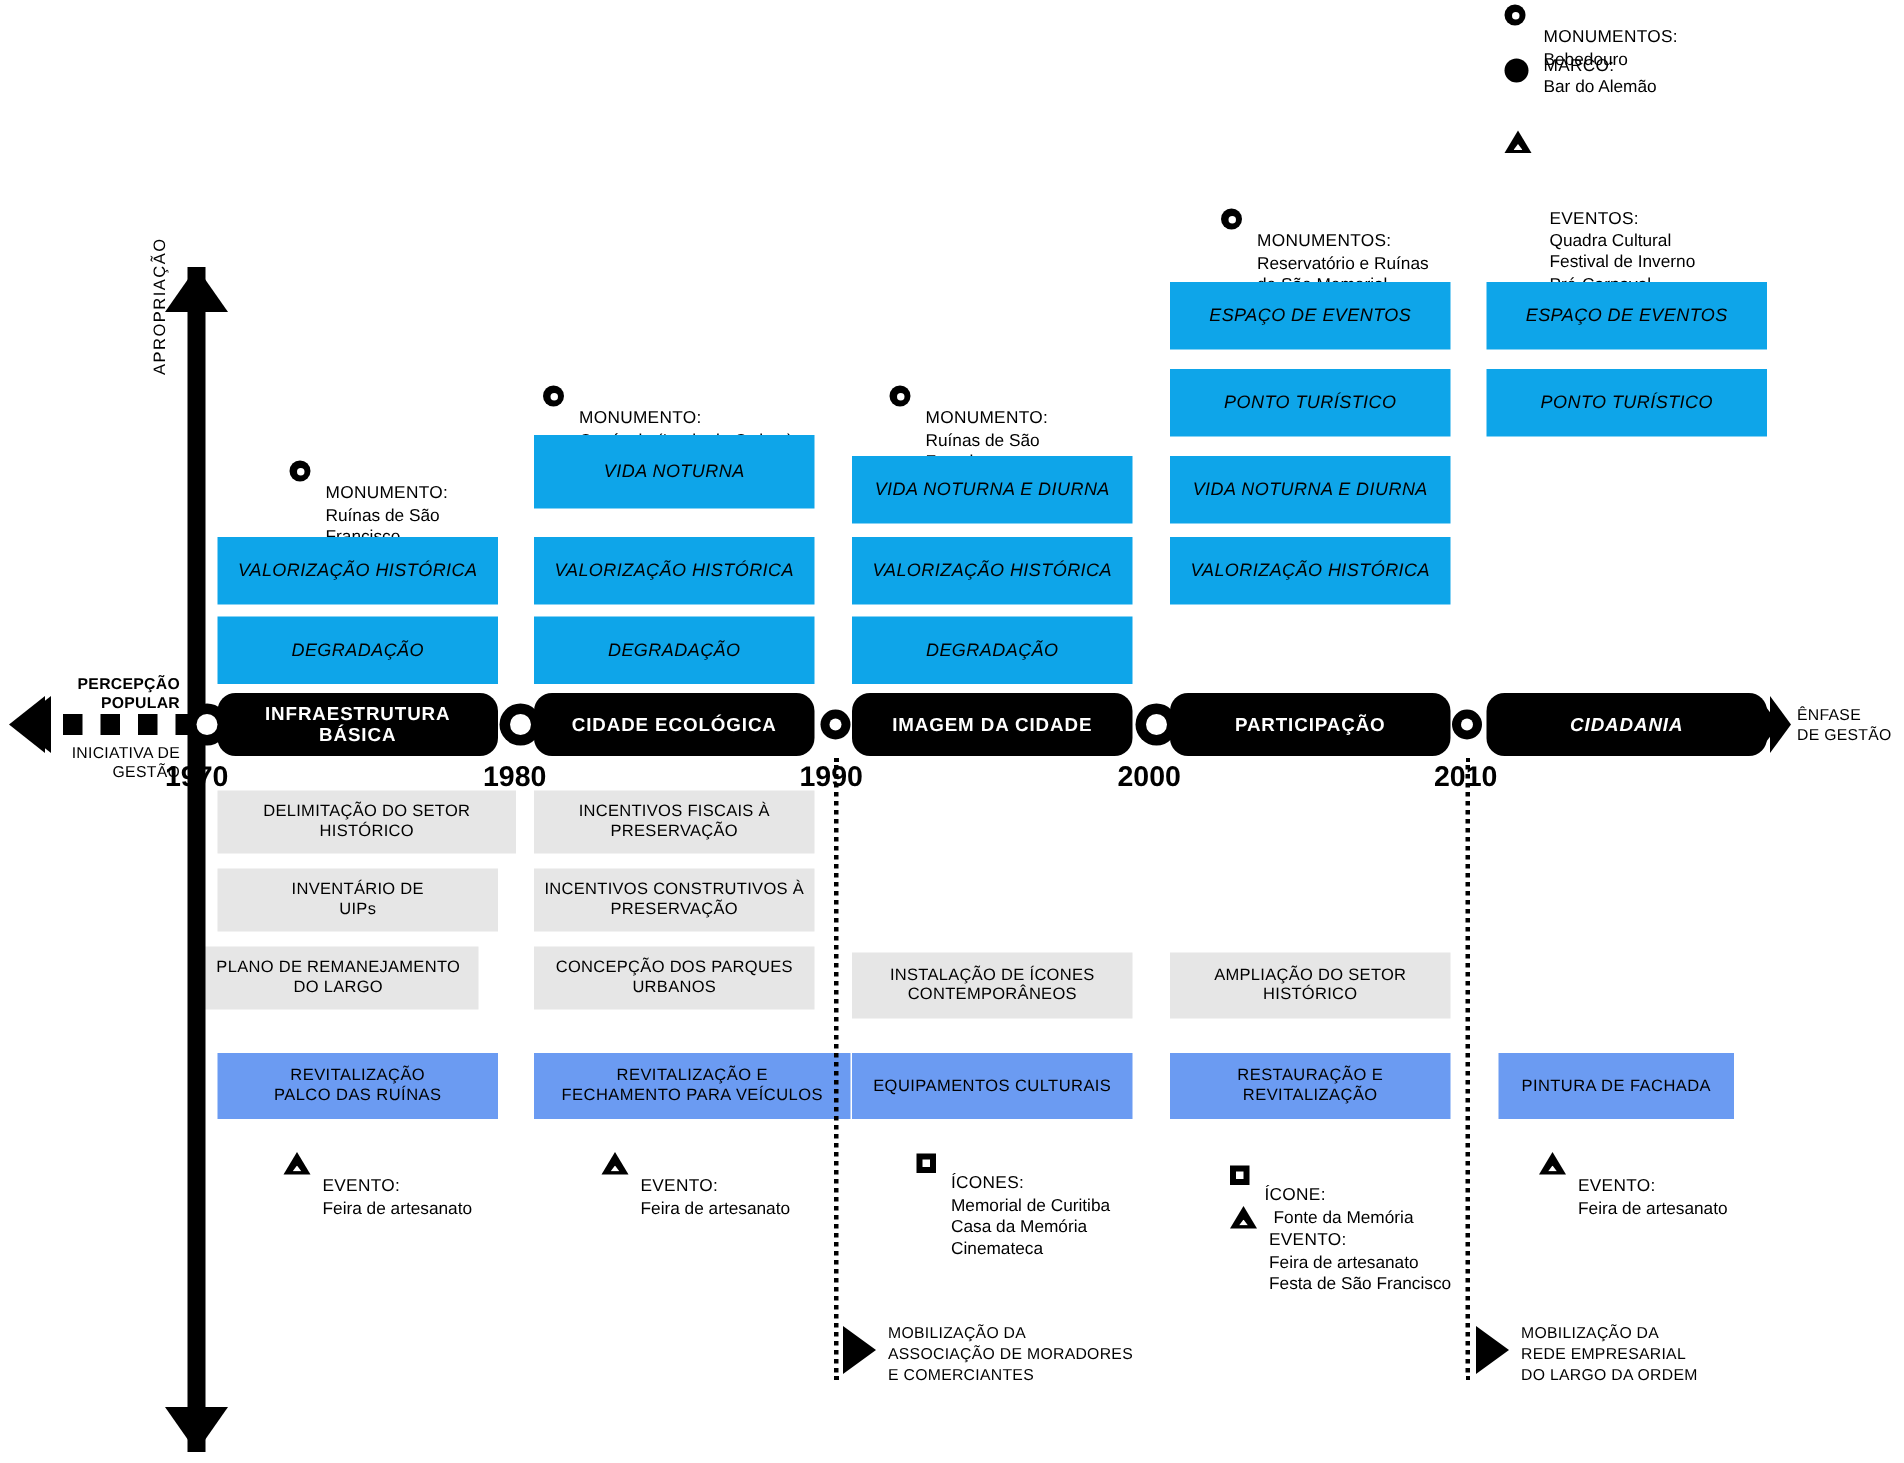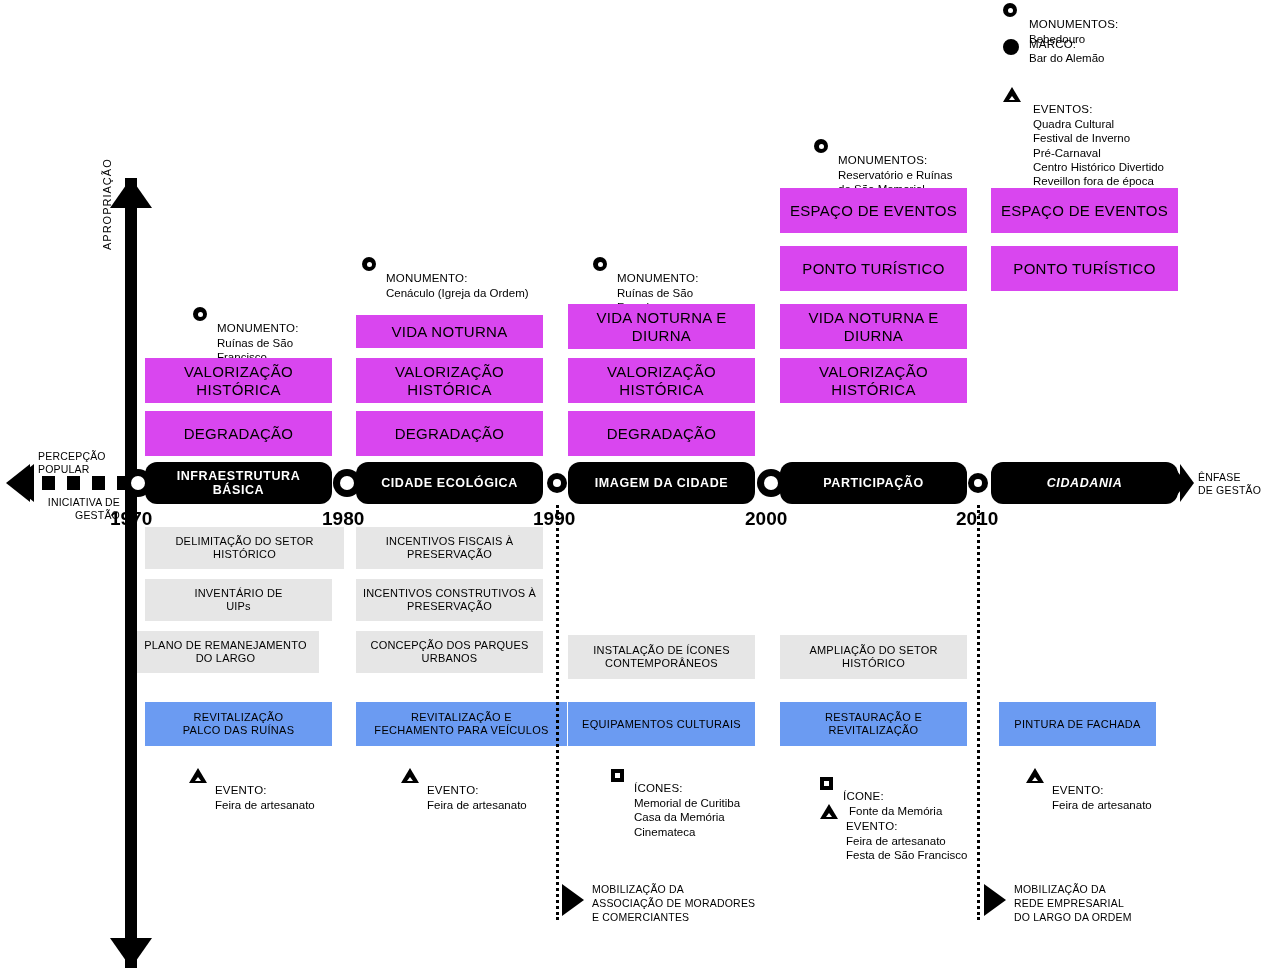--- a/index.html
+++ b/index.html
@@ -2,21 +2,21 @@
 <html><head>
 <meta charset="utf-8">
 <style>
   html,body{margin:0;padding:0;background:#fff;}
   body{width:1269px;height:975px;position:relative;overflow:hidden;
        font-family:"Liberation Sans","DejaVu Sans",sans-serif;color:#000;}
 
   
   .box{position:absolute;display:flex;align-items:center;justify-content:center;
        text-align:center;line-height:1.15;box-sizing:border-box;padding:2px 4px;}
-  .pink{background:#d946ef;font-size:15px;letter-spacing:.3px;}
+  .pink{background:#0ea5e9;font-size:12px;letter-spacing:.3px;font-style:italic;}
   .gray{background:#E6E6E6;font-size:11px;letter-spacing:.2px;}
   .blue{background:#6B9BF2;font-size:11px;letter-spacing:.3px;}
 
   
   .anno{position:absolute;font-size:11.5px;line-height:1.25;}
   .anno .ttl{font-weight:400;letter-spacing:.2px;}
   .anno .sub{white-space:pre-line;}
   .glyph{position:absolute;}
 
   
@@ -80,21 +80,21 @@
 <div class="anno" style="left:1003px;top:37px;">
   <span class="glyph ico-disc" style="left:0;top:2px;"></span>
   <div style="margin-left:26px;">
     <div class="ttl">MARCO:</div>
     <div class="sub">Bar do Alemão</div>
   </div>
 </div>
 
 <div class="anno" style="left:1003px;top:84px;">
   <span class="glyph ico-tri" style="left:0;top:3px;"></span>
-  <div style="margin-left:30px;">
+  <div style="margin-left:30px;margin-top:36px;">
     <div class="ttl">EVENTOS:</div>
     <div class="sub">Quadra Cultural
 Festival de Inverno
 Pré-Carnaval
 Centro Histórico Divertido
 Reveillon fora de época</div>
   </div>
 </div>
 
 <div class="anno" style="left:193px;top:304px;">
@@ -128,21 +128,21 @@
   <div style="margin-left:24px;">
     <div class="ttl">MONUMENTOS:</div>
     <div class="sub">Reservatório e Ruínas
 de São Memorial</div>
   </div>
 </div>
 
 <div class="box pink" style="left:145px;top:358px;width:187px;height:45px;">VALORIZAÇÃO HISTÓRICA</div>
 <div class="box pink" style="left:145px;top:411px;width:187px;height:45px;">DEGRADAÇÃO</div>
 
-<div class="box pink" style="left:356px;top:315px;width:187px;height:33px;">VIDA NOTURNA</div>
+<div class="box pink" style="left:356px;top:290px;width:187px;height:49px;">VIDA NOTURNA</div>
 <div class="box pink" style="left:356px;top:358px;width:187px;height:45px;">VALORIZAÇÃO HISTÓRICA</div>
 <div class="box pink" style="left:356px;top:411px;width:187px;height:45px;">DEGRADAÇÃO</div>
 
 <div class="box pink" style="left:568px;top:304px;width:187px;height:45px;">VIDA NOTURNA E DIURNA</div>
 <div class="box pink" style="left:568px;top:358px;width:187px;height:45px;">VALORIZAÇÃO HISTÓRICA</div>
 <div class="box pink" style="left:568px;top:411px;width:187px;height:45px;">DEGRADAÇÃO</div>
 
 <div class="box pink" style="left:780px;top:188px;width:187px;height:45px;">ESPAÇO DE EVENTOS</div>
 <div class="box pink" style="left:780px;top:246px;width:187px;height:45px;">PONTO TURÍSTICO</div>
 <div class="box pink" style="left:780px;top:304px;width:187px;height:45px;">VIDA NOTURNA E DIURNA</div>
@@ -285,18 +285,18 @@
   <div class="node" style="left:757px;"></div>
   <div class="node small" style="left:968px;"></div>
 </div>
 
 <div class="yearlbl" style="left:110px;top:508px;">1970</div>
 <div class="yearlbl" style="left:322px;top:508px;">1980</div>
 <div class="yearlbl" style="left:533px;top:508px;">1990</div>
 <div class="yearlbl" style="left:745px;top:508px;">2000</div>
 <div class="yearlbl" style="left:956px;top:508px;">2010</div>
 
-<div class="edge-lbl" style="left:38px;top:450px;width:82px;white-space:pre-line;">PERCEPÇÃO
+<div class="edge-lbl" style="left:38px;top:450px;text-align:right;width:82px;white-space:pre-line;font-weight:bold;">PERCEPÇÃO
 POPULAR</div>
 <div class="edge-lbl" style="left:26px;top:496px;text-align:right;width:94px;white-space:pre-line;">INICIATIVA DE
 GESTÃO</div>
 <div class="edge-lbl" style="left:1198px;top:471px;white-space:pre-line;">ÊNFASE
 DE GESTÃO</div>
 
 </body></html>

